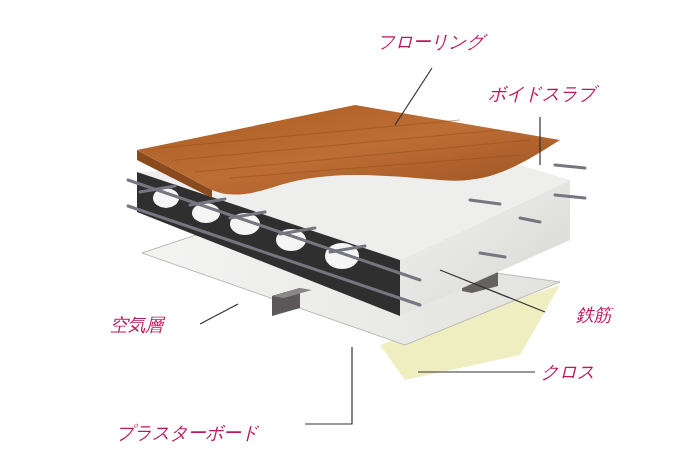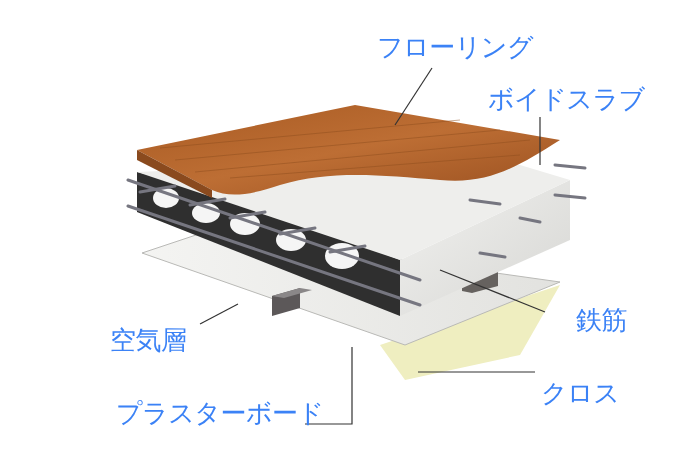--- a/index.html
+++ b/index.html
@@ -1,19 +1,19 @@
 <!DOCTYPE html>
 <html><head>
 <meta charset="utf-8">
 <style>
   html, body { margin:0; padding:0; background:#ffffff; }
   body { width:695px; height:466px; position:relative; overflow:hidden;
          font-family: "DejaVu Sans", sans-serif; }
   .diagram { position:absolute; left:0; top:0; width:695px; height:466px; }
-  .label { position:absolute; font-size:26px; color:#3b82f6; white-space:nowrap; letter-spacing:-0.5px; }
+  .label { position:absolute; font-size:18px; color:#be185d; white-space:nowrap; letter-spacing:-0.5px;font-style:italic; }
 </style>
 </head>
 <body>
 
 <svg class="diagram" viewBox="0 0 695 466" xmlns="http://www.w3.org/2000/svg">
   <defs>
     <linearGradient id="woodGrad" x1="0" y1="0" x2="1" y2="1">
       <stop offset="0" stop-color="#a85a22"></stop>
       <stop offset="0.5" stop-color="#bd6e34"></stop>
       <stop offset="1" stop-color="#9a5020"></stop>
@@ -87,16 +87,16 @@
     <line x1="540" y1="117" x2="540" y2="165"></line>
     <line x1="200" y1="324" x2="238" y2="304"></line>
     <line x1="440" y1="270" x2="545" y2="312"></line>
     <line x1="418" y1="372" x2="535" y2="372"></line>
     <polyline points="305,424 352,424 352,347"></polyline>
   </g>
 </svg>
 
 <div class="label" style="left:377px;top:30px;">フローリング</div>
 <div class="label" style="left:488px;top:82px;">ボイドスラブ</div>
-<div class="label" style="left:110px;top:323px;">空気層</div>
+<div class="label" style="left:110px;top:313px;">空気層</div>
 <div class="label" style="left:576px;top:303px;">鉄筋</div>
-<div class="label" style="left:541px;top:376px;">クロス</div>
-<div class="label" style="left:116px;top:396px;">プラスターボード</div>
+<div class="label" style="left:541px;top:360px;">クロス</div>
+<div class="label" style="left:116px;top:421px;">プラスターボード</div>
 
 </body></html>

